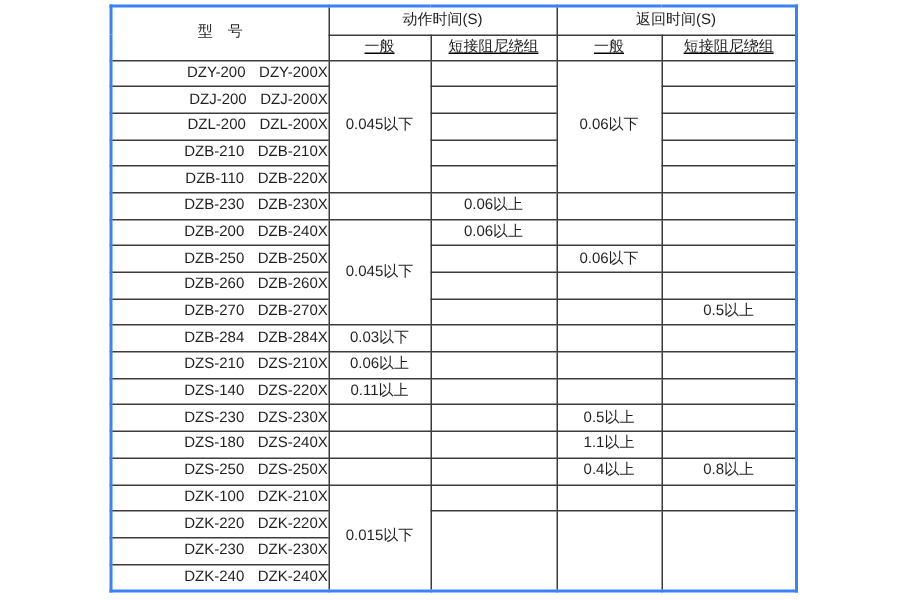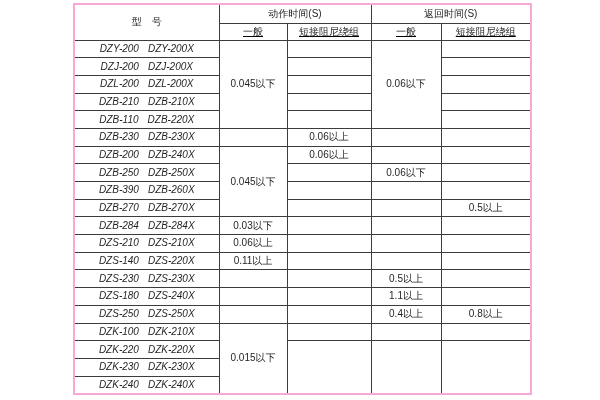--- a/index.html
+++ b/index.html
@@ -9,43 +9,42 @@
     font-family: "Liberation Sans", "DejaVu Sans", sans-serif;
     position: relative;
     overflow: hidden;
   }
   .stage { position: absolute; inset: 0; }
   table.spec {
     position: absolute; left: 73px; top: 3px;
     width: 457px;
     border-collapse: collapse;
     table-layout: fixed;
-    border: 2px solid #f9a8d4;
+    border: 2px solid #3b82f6;
   }
   table.spec th, table.spec td {
     border: 1px solid #3c3c3c;
     padding: 0;
     text-align: center;
     vertical-align: middle;
     font-weight: 400;
     font-size: 10px;
     color: #1f1f1f;
     line-height: 1;
     overflow: hidden;
     white-space: nowrap;
   }
   tr.h1 { height: 19px; }
   tr.h2 { height: 17px; text-decoration: underline; }
   tbody tr { height: 17.7px; }
   td.model-cell .mrow {
     display: flex;
-    justify-content: center;
+    justify-content: flex-end;
     align-items: center;
     gap: 9px;
-    font-style: italic;
   }
 </style>
 </head>
 <body>
 
 <div class="stage">
   <table class="spec">
     <colgroup>
       <col style="width:145px">
       <col style="width:68px">
@@ -150,21 +149,21 @@
               <span>DZB-250X</span>
             </div>
           </td>
           <td></td>
           <td>0.06以下</td>
           <td></td>
         </tr>
         <tr>
           <td class="model-cell">
             <div class="mrow">
-              <span>DZB-390</span>
+              <span>DZB-260</span>
               <span>DZB-260X</span>
             </div>
           </td>
           <td></td>
           <td></td>
           <td></td>
         </tr>
         <tr>
           <td class="model-cell">
             <div class="mrow">

